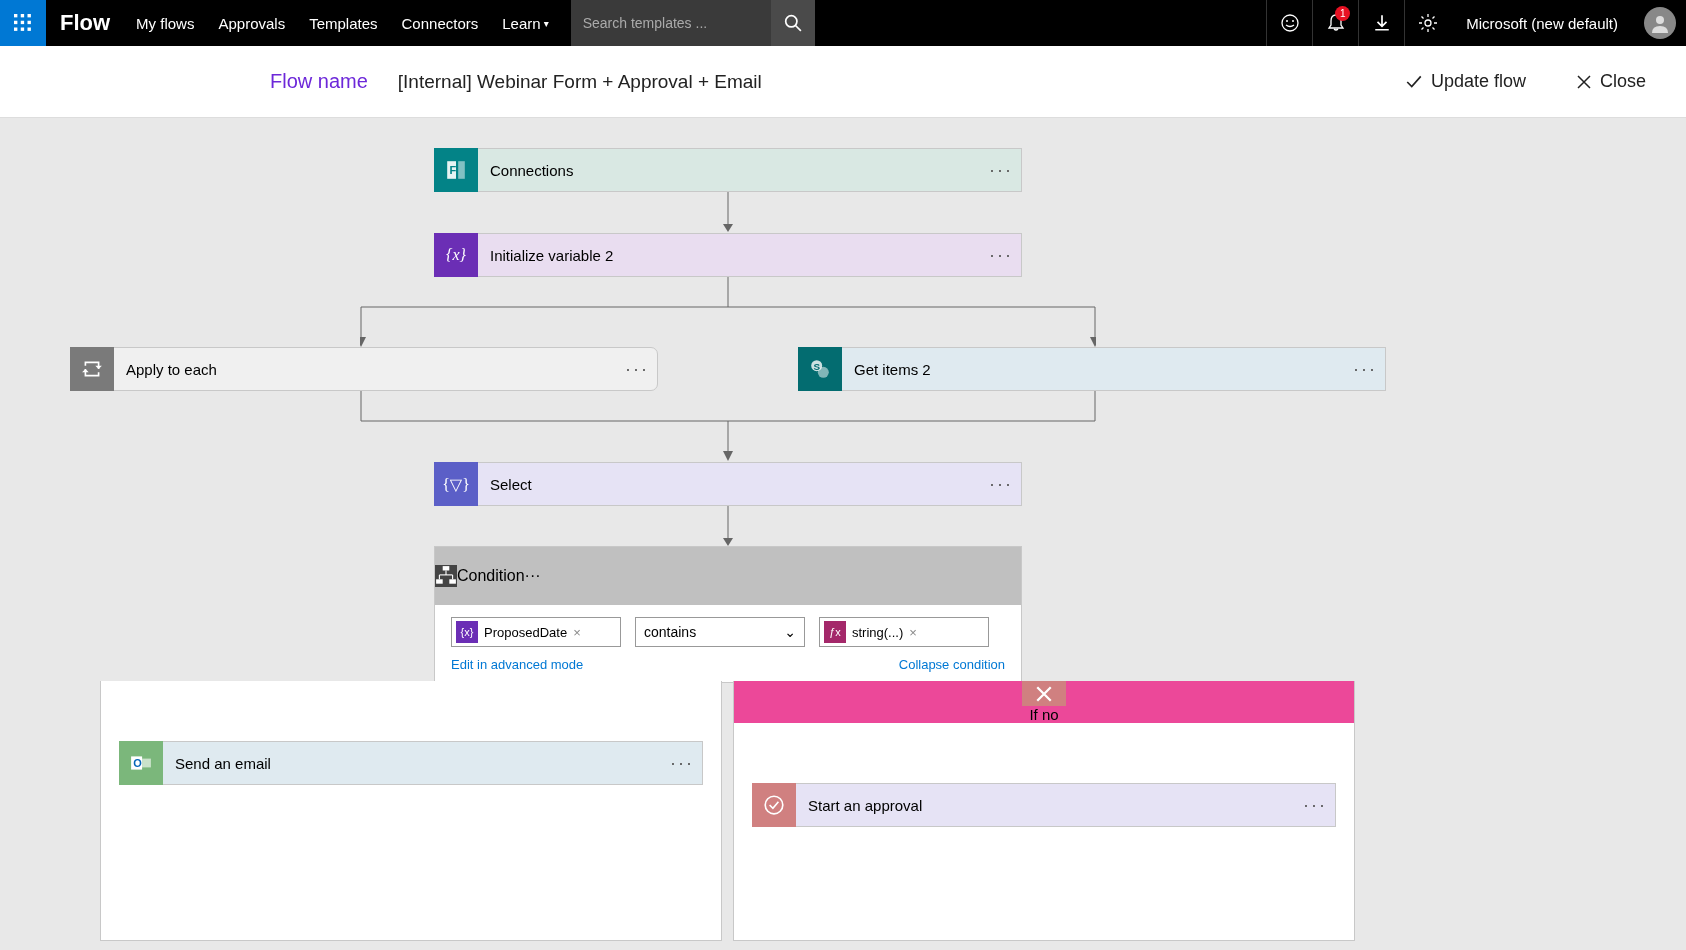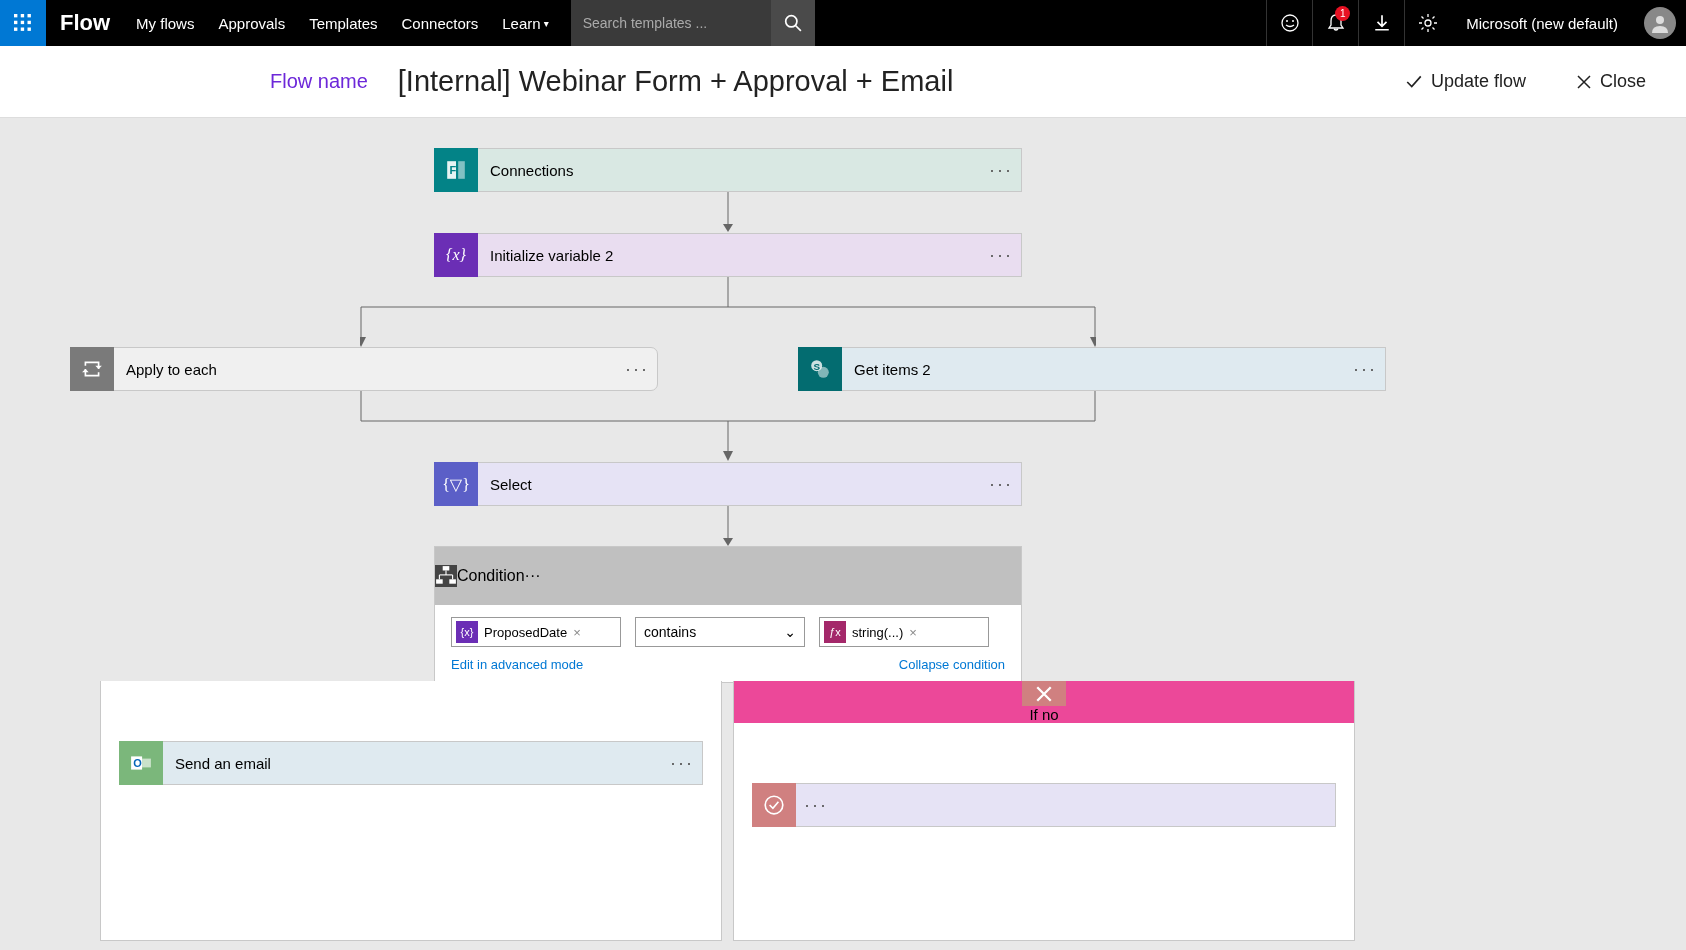--- a/index.html
+++ b/index.html
@@ -19,21 +19,21 @@
 .search-btn { width: 44px; height: 46px; background: #4a4a4a; display: flex; align-items: center; justify-content: center; cursor: pointer; }
 .spacer { flex: 1; }
 .icon-btn { width: 46px; height: 46px; display: flex; align-items: center; justify-content: center; border-left: 1px solid #333; cursor: pointer; position: relative; }
 .badge { position: absolute; top: 6px; right: 8px; background: #e81123; color: #fff; font-size: 10px; min-width: 15px; height: 15px; border-radius: 8px; display: flex; align-items: center; justify-content: center; padding: 0 3px; }
 .tenant { padding: 0 16px; font-size: 15px; }
 .avatar { width: 32px; height: 32px; border-radius: 50%; background: #888; margin: 0 10px; display:flex; align-items:center; justify-content:center;}
 
 
 .headerbar { height: 72px; background: #fff; display: flex; align-items: center; padding: 0 40px 0 270px; border-bottom: 1px solid #ddd; }
 .flow-name-label { color: #6d28d9; font-size: 20px; margin-right: 30px; }
-.flow-name { font-size: 29px; font-weight: 400; color: #222; }
+.flow-name { font-size: 19px; font-weight: 400; color: #222; }
 .hb-spacer { flex: 1; }
 .hb-btn { display: flex; align-items: center; font-size: 18px; color: #222; margin-left: 50px; cursor: pointer; }
 .hb-btn svg { margin-right: 8px; }
 
 
 .canvas { position: relative; width: 100%; height: calc(100% - 118px); }
 
 
 .card { position: absolute; display: flex; align-items: center; background: #fff; border: 1px solid #c8c8c8; height: 44px; }
 .card .icon-sq { width: 44px; height: 44px; display: flex; align-items: center; justify-content: center; color: #fff; flex-shrink: 0; margin:-1px 0 -1px -1px;}
@@ -325,17 +325,18 @@
         </div>
       <div class="label">If no</div>
     </div>
     <div class="card c-approval inner-card" style="position:relative; height:44px;">
       <div class="icon-sq">
           <svg width="22" height="22" viewBox="0 0 20 20">
             <circle cx="10" cy="10" r="8" stroke="#fff" stroke-width="1.5" fill="none"></circle>
             <path d="M6 10 L9 13 L14 7" stroke="#fff" stroke-width="1.5" fill="none"></path>
           </svg>
         </div>
+      <div class="label">Start an approval</div>
       <div class="menu">···</div>
     </div>
   </div>
 
 </div>
 
 </body></html>

